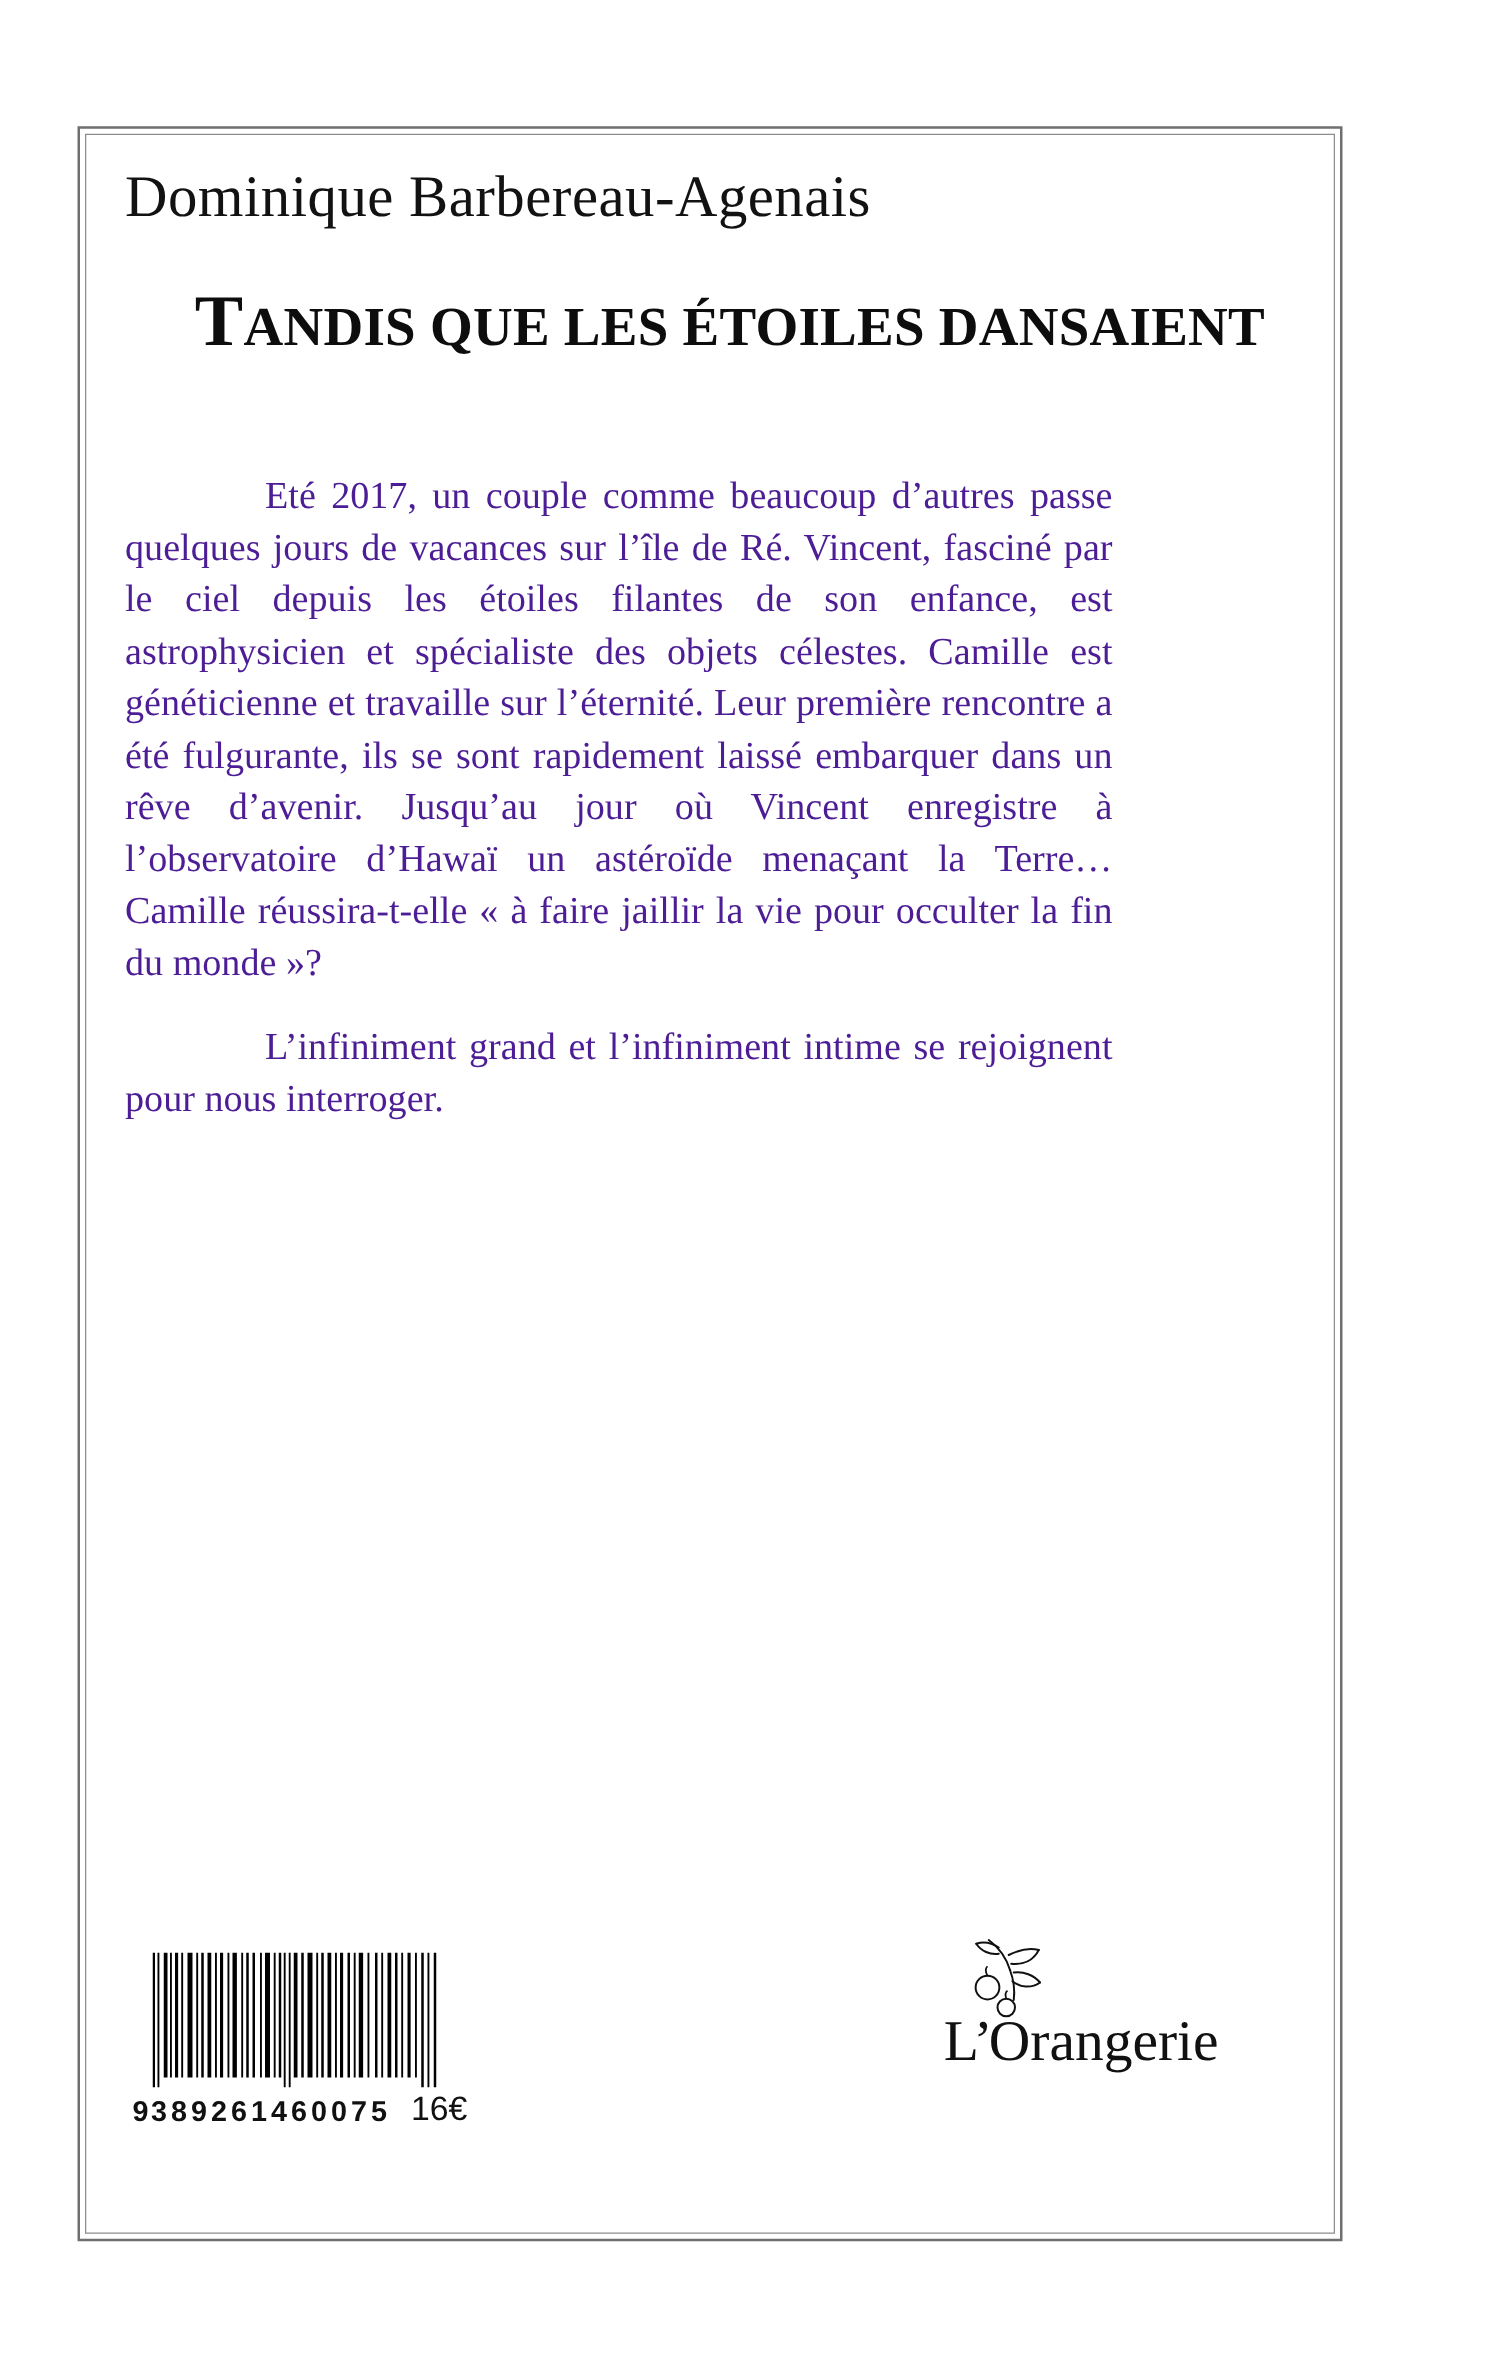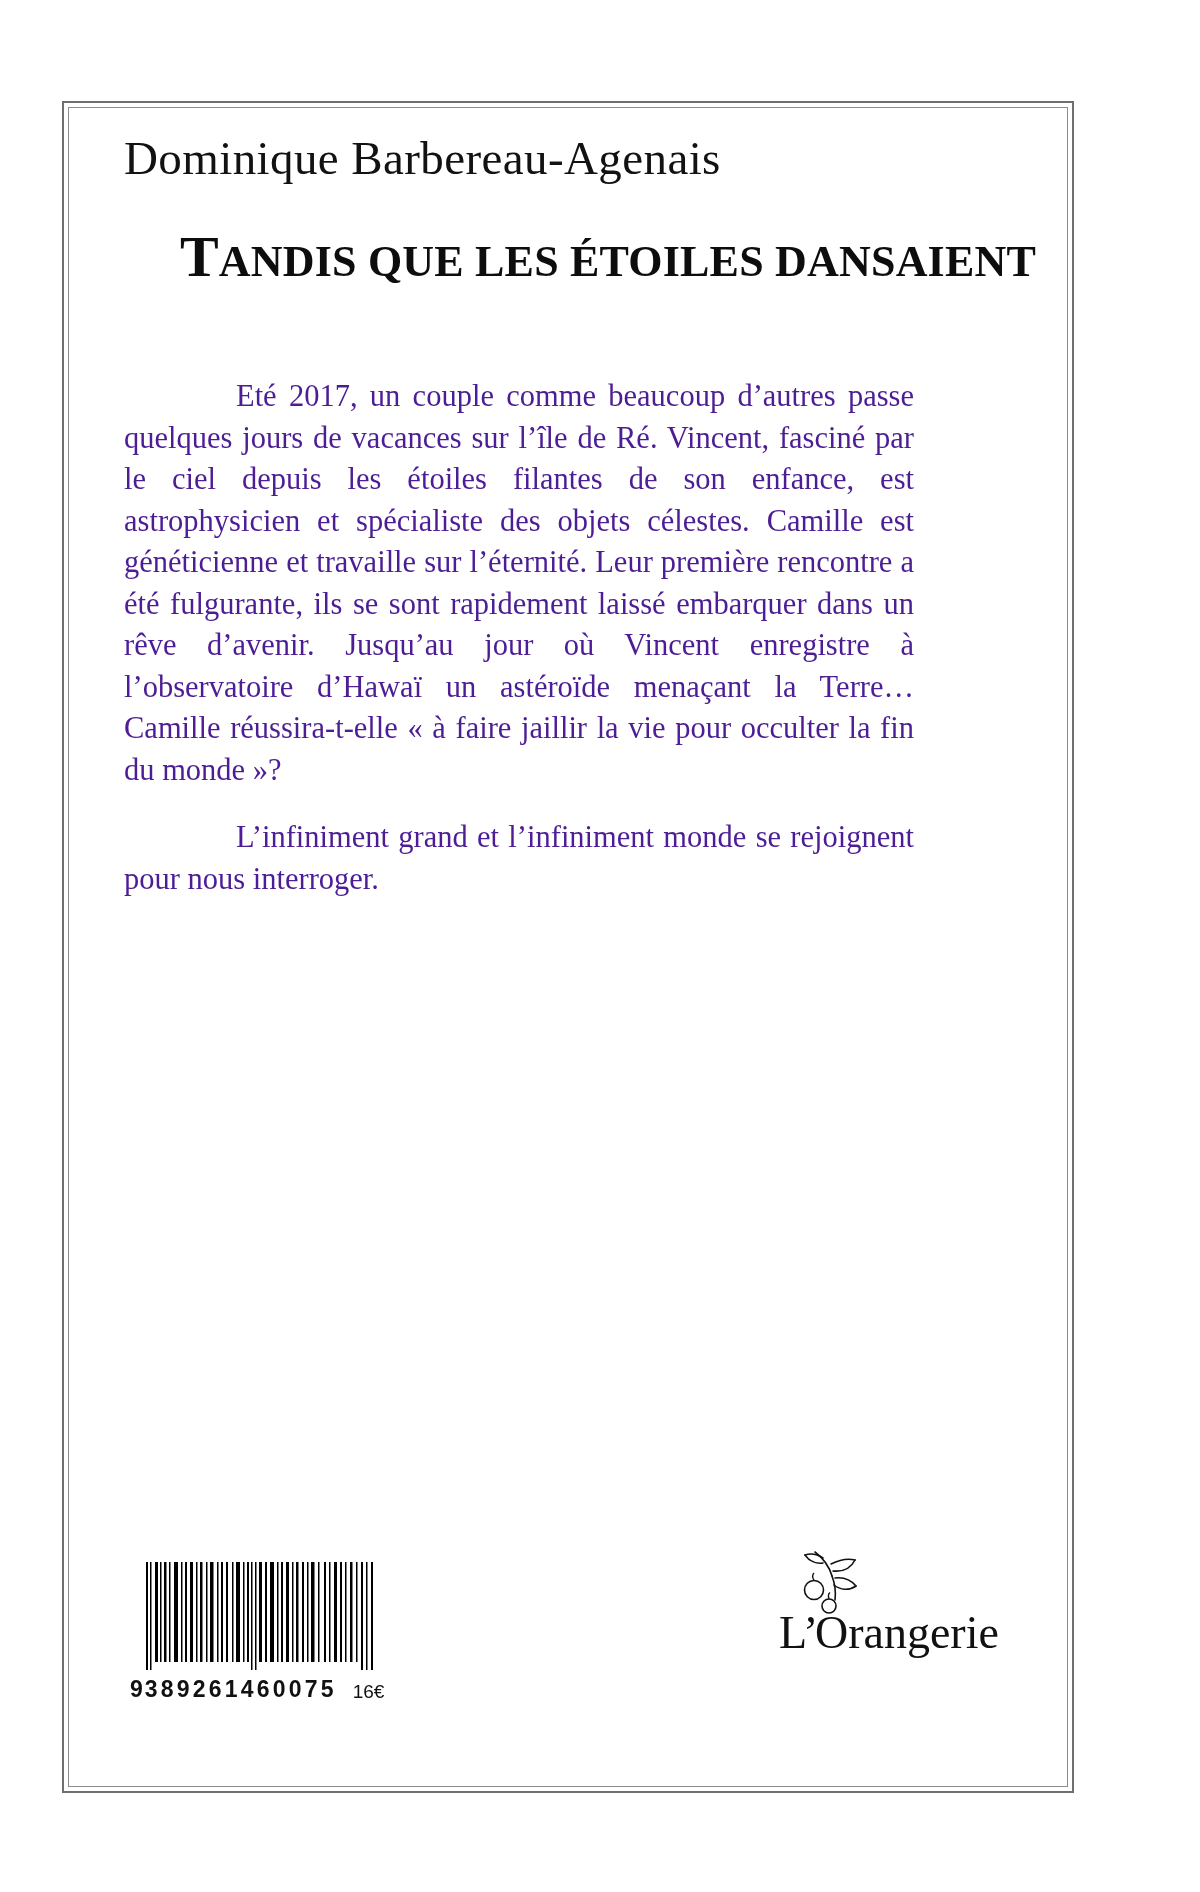--- a/index.html
+++ b/index.html
@@ -42,21 +42,21 @@
     top: 107px;
     width: 1000px;
     height: 1680px;
     border: 1px solid #8c8c8c;
     background: #ffffff;
     box-sizing: border-box;
   }
 
   .content {
     position: absolute;
-    left: 124px;
+    left: 100px;
     top: 120px;
     width: 920px;
     height: 1650px;
   }
 
   
   .author {
     font-family: "Liberation Serif", "DejaVu Serif", serif;
     font-size: 47px;
     line-height: 1.05;
@@ -144,21 +144,21 @@
   .isbn-main {
     font-family: "Liberation Sans", "DejaVu Sans", sans-serif;
     font-size: 23px;
     font-weight: 700;
     letter-spacing: 3.2px;
     line-height: 1;
     color: #111;
   }
   .price {
     font-family: "Liberation Sans", "DejaVu Sans", sans-serif;
-    font-size: 19px;
+    font-size: 27px;
     line-height: 1;
     color: #111;
     margin-left: 16px;
   }
 
   
   .publisher {
     position: absolute;
     right: 10px;
     top: 4px;
@@ -193,21 +193,21 @@
   <div class="content">
 
     <div class="author">Dominique Barbereau‑Agenais</div>
 
     <div class="title">
       <span class="cap">T</span><span>ANDIS QUE LES ÉTOILES DANSAIENT</span>
     </div>
 
     <div class="blurb">
       <p>Eté 2017, un couple comme beaucoup d’autres passe quelques jours de vacances sur l’île de Ré. Vincent, fasciné par le ciel depuis les étoiles filantes de son enfance, est astrophysicien et spécialiste des objets célestes. Camille est généticienne et travaille sur l’éternité. Leur première rencontre a été fulgurante, ils se sont rapidement laissé embarquer dans un rêve d’avenir. Jusqu’au jour où Vincent enregistre à l’observatoire d’Hawaï un astéroïde menaçant la Terre… Camille réussira-t-elle «&nbsp;à faire jaillir la vie pour occulter la fin du monde&nbsp;»?</p>
-      <p class="tight">L’infiniment grand et l’infiniment monde se rejoignent pour nous interroger.</p>
+      <p class="tight">L’infiniment grand et l’infiniment intime se rejoignent pour nous interroger.</p>
     </div>
 
     <div class="bottom">
 
       <div class="barcode-block">
         <svg class="barcode-bars" viewBox="0 0 232 108" preserveAspectRatio="none">
           <rect x="0" y="0" width="2" height="108" fill="#000"></rect>
           <rect x="4" y="0" width="1.5" height="108" fill="#000"></rect>
           <rect x="9" y="0" width="3" height="100" fill="#000"></rect>
           <rect x="14" y="0" width="1.5" height="100" fill="#000"></rect>

